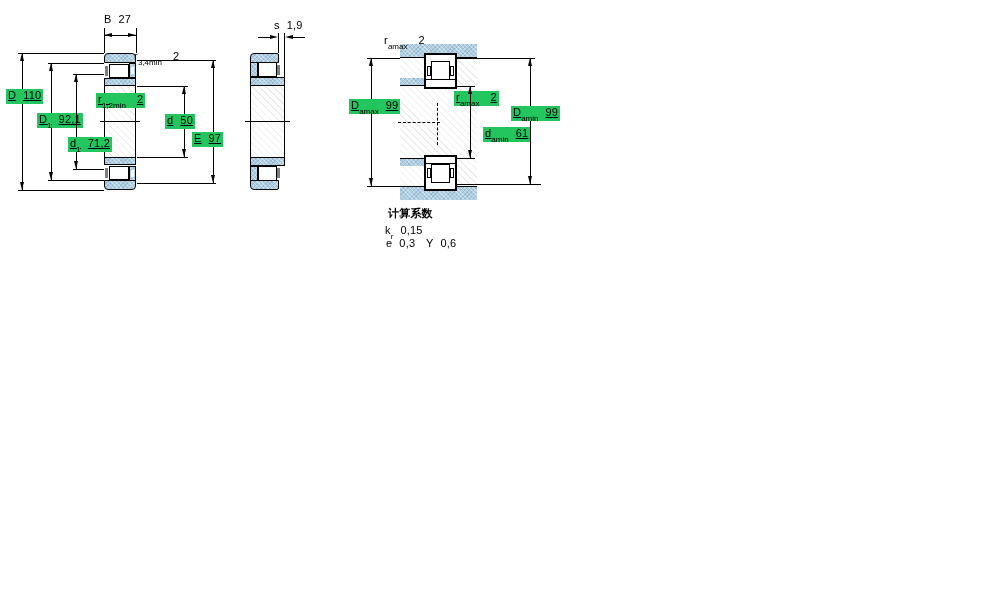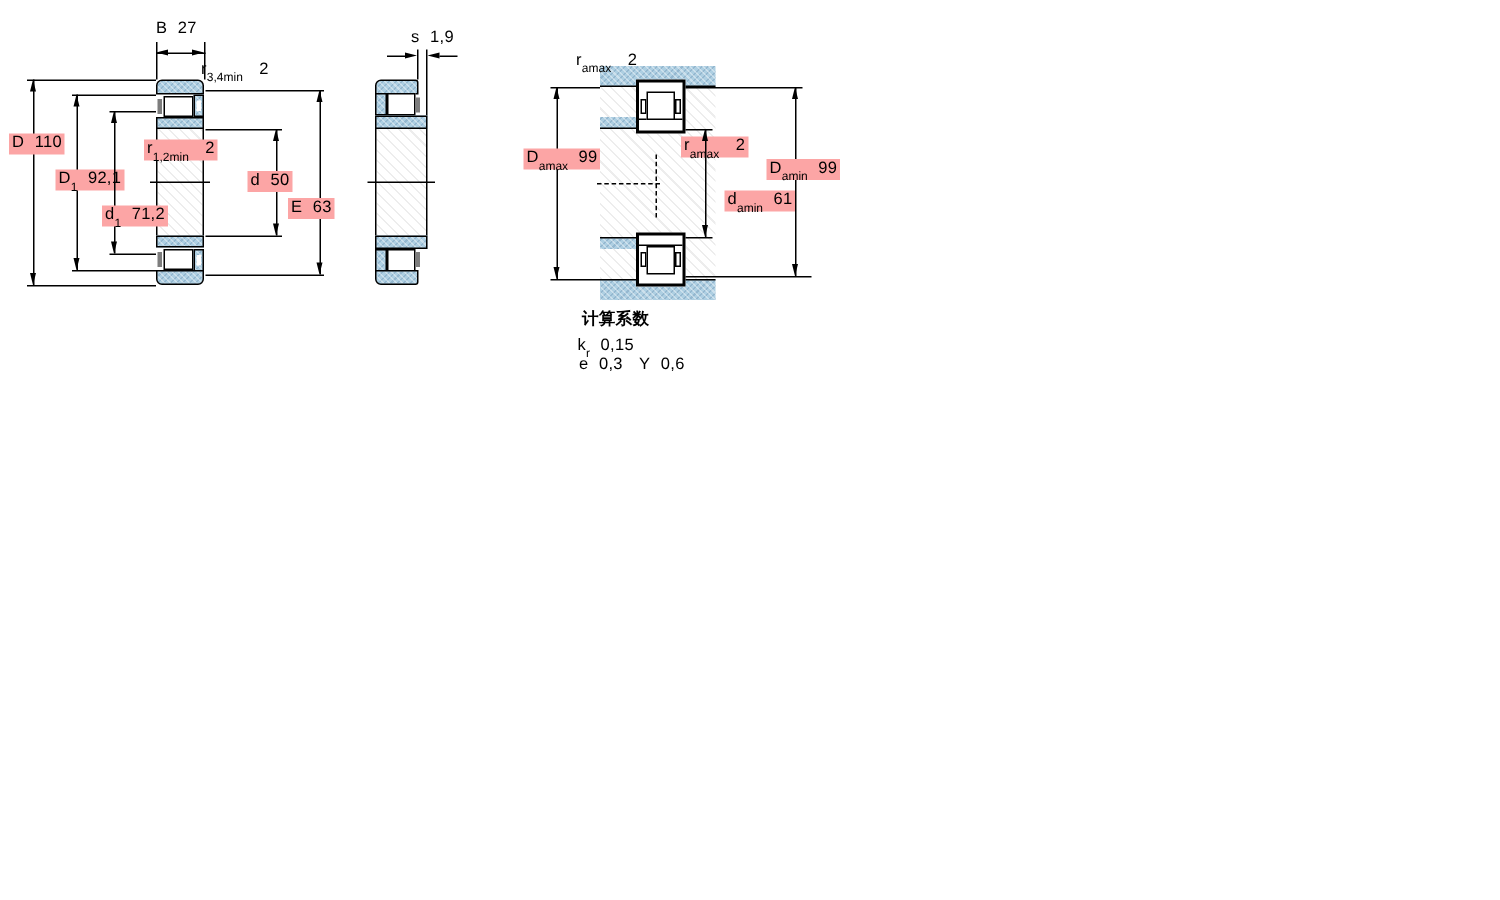--- a/index.html
+++ b/index.html
@@ -24,21 +24,21 @@
   
   .au{width:0;height:0;border-left:2.5px solid transparent;border-right:2.5px solid transparent;border-bottom:8px solid var(--line,#000);}
   .ad{width:0;height:0;border-left:2.5px solid transparent;border-right:2.5px solid transparent;border-top:8px solid var(--line,#000);}
   .al{width:0;height:0;border-top:2.5px solid transparent;border-bottom:2.5px solid transparent;border-right:8px solid var(--line,#000);}
   .ar{width:0;height:0;border-top:2.5px solid transparent;border-bottom:2.5px solid transparent;border-left:8px solid var(--line,#000);}
   
   .lbl{position:absolute;font-size:11px;color:#000;white-space:nowrap;letter-spacing:.2px;line-height:13px;}
   .lbl sub{font-size:8px;line-height:8px;position:relative;top:2px;letter-spacing:0;}
   .lbl .vl{margin-left:7px;}
   .lbl.gapw .vl{margin-left:11px;}
-  .lbl.bgw{background:#fca5a5;padding:0 2px;}
+  .lbl.bgw{background:#22c55e;padding:0 2px;text-decoration:underline;}
   .title-cn{font-size:11px;font-weight:bold;}
 </style>
 </head>
 <body>
 
 <div id="stage">
 
   <div>
 
     <div class="abs ring" style="left:104px;top:53px;width:32px;height:10px;border-radius:4px 4px 0 0;"></div>
@@ -56,21 +56,21 @@
     <div class="abs" style="left:131px;top:170px;width:3px;height:7px;background:#fff;"></div>
     <div class="abs ring" style="left:104px;top:180px;width:32px;height:10px;border-radius:0 0 4px 4px;"></div>
 
     <div class="abs ln" style="left:104px;top:28px;width:1px;height:25px;"></div>
     <div class="abs ln" style="left:136px;top:28px;width:1px;height:25px;"></div>
     <div class="abs ln" style="left:104px;top:35px;width:33px;height:1px;"></div>
     <div class="abs al" style="left:104px;top:33px;"></div>
     <div class="abs ar" style="left:128px;top:33px;"></div>
     <span class="lbl" style="left:104px;top:13px;"><span>B</span><sub></sub><span class="vl">27</span></span>
 
-    <span class="lbl gapw" style="left:134px;top:40px;"><span>r</span><sub>3,4min</sub><span class="vl">2</span></span>
+    <span class="lbl gapw" style="left:134px;top:50px;"><span>r</span><sub>3,4min</sub><span class="vl">2</span></span>
 
     <div class="abs ln" style="left:22px;top:53px;width:1px;height:137px;"></div>
     <div class="abs au" style="left:20px;top:53px;"></div>
     <div class="abs ad" style="left:20px;top:182px;"></div>
     <div class="abs ln" style="left:18px;top:53px;width:86px;height:1px;"></div>
     <div class="abs ln" style="left:18px;top:190px;width:86px;height:1px;"></div>
     <span class="lbl bgw" style="left:6px;top:89px;"><span>D</span><sub></sub><span class="vl">110</span></span>
 
     <div class="abs ln" style="left:51px;top:63px;width:1px;height:117px;"></div>
     <div class="abs au" style="left:49px;top:63px;"></div>
@@ -93,21 +93,21 @@
     <div class="abs ad" style="left:182px;top:149px;"></div>
     <div class="abs ln" style="left:137px;top:86px;width:51px;height:1px;"></div>
     <div class="abs ln" style="left:137px;top:157px;width:51px;height:1px;"></div>
     <span class="lbl bgw" style="left:165px;top:114px;"><span>d</span><sub></sub><span class="vl">50</span></span>
 
     <div class="abs ln" style="left:213px;top:60px;width:1px;height:123px;"></div>
     <div class="abs au" style="left:211px;top:60px;"></div>
     <div class="abs ad" style="left:211px;top:175px;"></div>
     <div class="abs ln" style="left:137px;top:60px;width:79px;height:1px;"></div>
     <div class="abs ln" style="left:137px;top:183px;width:79px;height:1px;"></div>
-    <span class="lbl bgw" style="left:192px;top:132px;"><span>E</span><sub></sub><span class="vl">63</span></span>
+    <span class="lbl bgw" style="left:192px;top:132px;"><span>E</span><sub></sub><span class="vl">97</span></span>
   </div>
 
   <div>
     <span class="lbl" style="left:274px;top:19px;"><span>s</span><sub></sub><span class="vl">1,9</span></span>
     <div class="abs ln" style="left:278px;top:33px;width:1px;height:20px;"></div>
     <div class="abs ln" style="left:284px;top:33px;width:1px;height:44px;"></div>
     <div class="abs ln" style="left:258px;top:37px;width:12px;height:1px;"></div>
     <div class="abs ln" style="left:293px;top:37px;width:12px;height:1px;"></div>
     <div class="abs ar" style="left:270px;top:35px;"></div>
     <div class="abs al" style="left:285px;top:35px;"></div>

